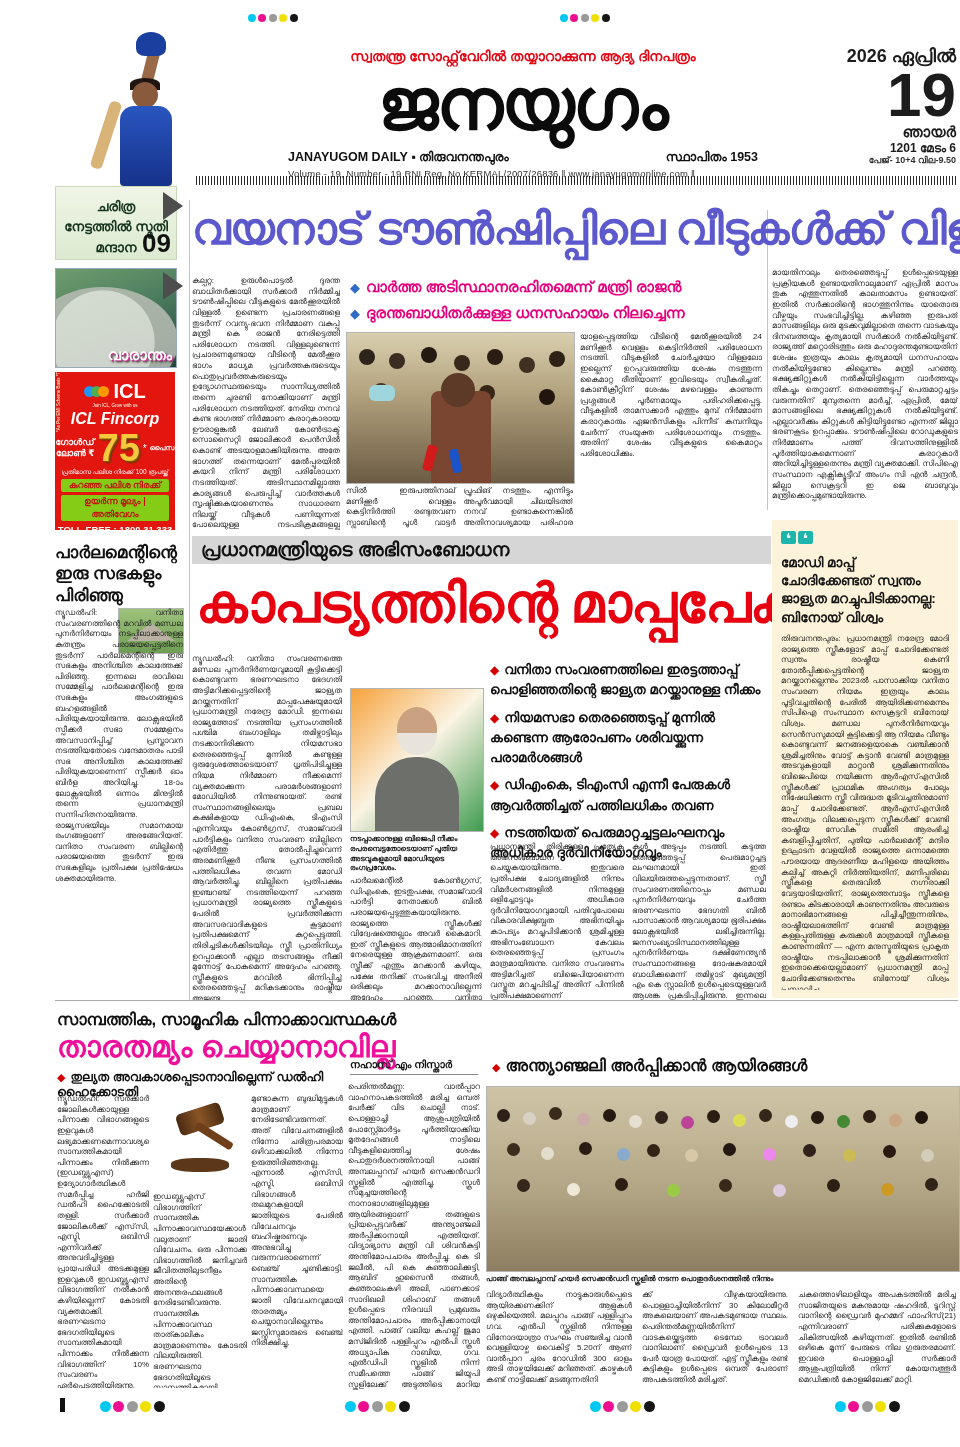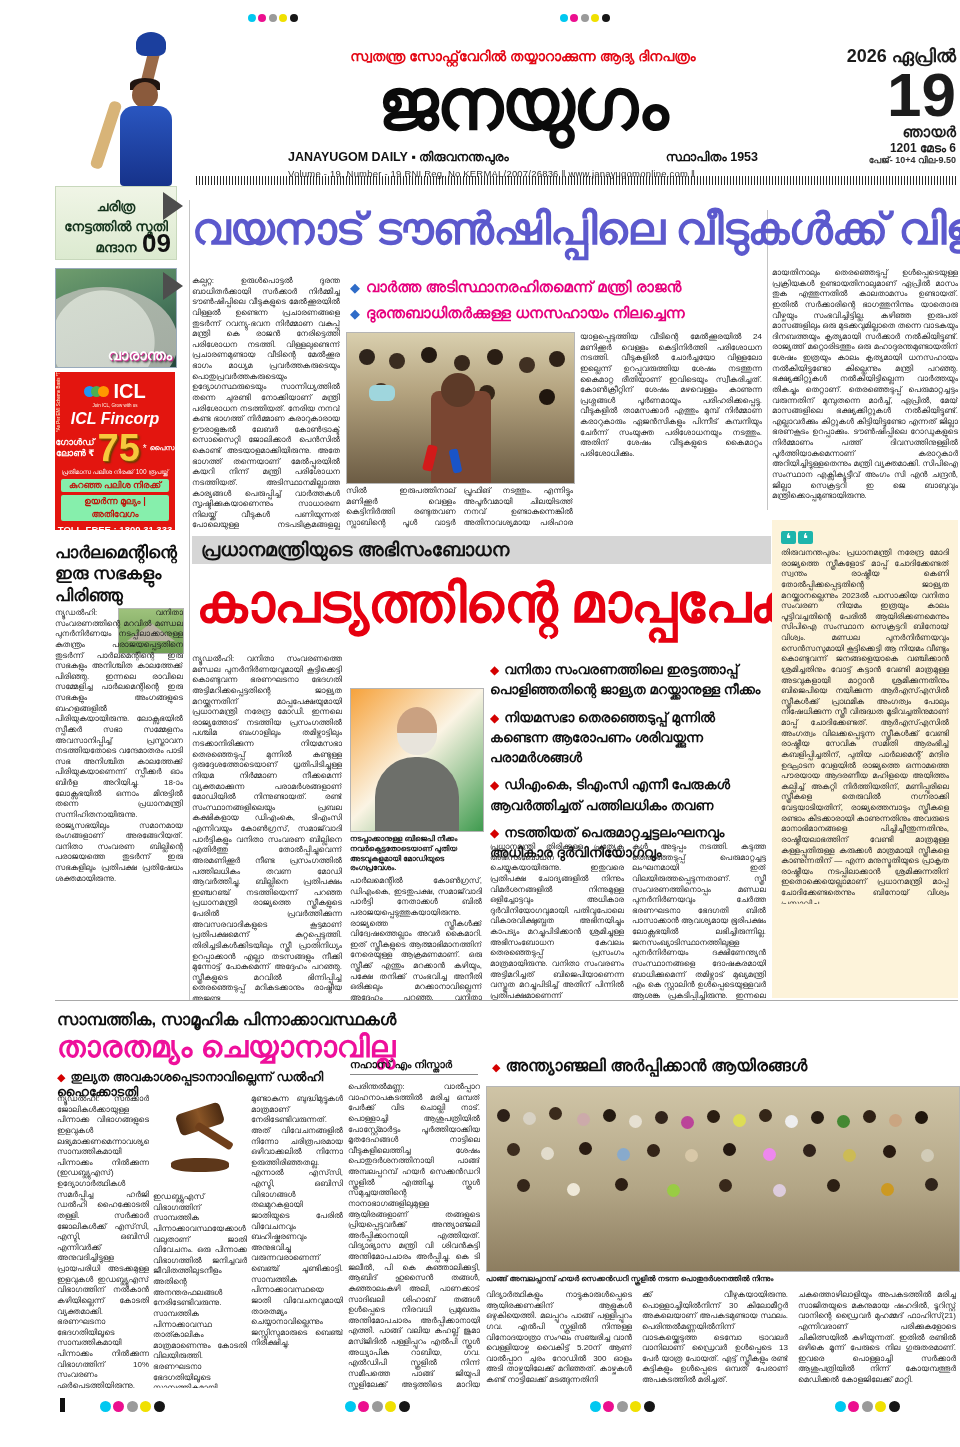--- a/index.html
+++ b/index.html
@@ -52,21 +52,21 @@
   .icl .dot{width:11px;height:11px;border-radius:50%;display:inline-block;}
   .icl .logotxt{font-size:20px;font-weight:900;color:#fff;}
   .icl .logotag{font-size:4.5px;color:#ffe;}
   .icl .brand{font-size:16px;font-weight:900;font-style:italic;margin-top:2px;}
   .icl .offr{display:flex;align-items:center;justify-content:center;gap:3px;margin-top:2px;}
   .icl .gl{font-size:9px;font-weight:bold;text-align:right;line-height:1.2;}
   .icl .big75{font-size:38px;font-weight:900;color:#f7c83d;text-shadow:1px 1px 0 #8a5a00,2px 2px 2px #5a3a00;line-height:36px;}
   .icl .star{font-size:10px;color:#fff;vertical-align:top;}
   .icl .paisa{font-size:7px;font-weight:bold;}
   .icl .fineline{font-size:6.5px;margin-top:2px;}
-  .icl .band{background:#86efac;color:#c01008;font-weight:800;font-size:9px;margin:3px 6px 0 6px;border-radius:2px;line-height:13px;text-align:center;}
+  .icl .band{background:#84cc16;color:#c01008;font-weight:800;font-size:9px;margin:3px 6px 0 6px;border-radius:2px;line-height:13px;text-align:center;}
   .icl .toll{font-size:9.5px;font-weight:900;margin-top:3px;}
   .icl .sidenote{position:absolute;left:1px;top:60px;font-size:4.5px;transform:rotate(-90deg);transform-origin:left top;color:#ffd;}
   .sb-headline{font-size:17px;font-weight:800;color:#101010;line-height:1.25;}
   
   .quote-box{background:#fdf3da;padding:10px 9px;overflow:hidden;}
   .qicon{display:inline-block;width:15px;height:13px;background:#1db5ac;border-radius:2px;color:#fff;
       font-size:15px;line-height:16px;text-align:center;font-weight:900;margin-right:2px;}
   .qtitle{font-size:13.5px;font-weight:800;color:#161616;line-height:1.35;margin:6px 0 7px 0;}
   
   .ph{overflow:hidden;border:1px solid #b5b5b5;}
@@ -225,35 +225,36 @@
   <div class="abs kicker-bar" style="left:192px;top:536px;width:570px;height:28px;">പ്രധാനമന്ത്രിയുടെ അഭിസംബോധന</div>
   <div class="abs hl-red" style="left:196px;top:572px;width:566px;">കാപട്യത്തിന്റെ മാപ്പപേക്ഷ</div>
 
   <div class="abs body-txt" style="left:192px;top:654px;width:150px;height:346px;">ന്യൂഡൽഹി: വനിതാ സംവരണത്തെ മണ്ഡല പുനർനിർണയവുമായി കൂട്ടിക്കെട്ടി കൊണ്ടുവന്ന ഭരണഘടനാ ഭേദഗതി അട്ടിമറിക്കപ്പെട്ടതിന്റെ ജാള്യത മറയ്ക്കുന്നതിന് മാപ്പപേക്ഷയുമായി പ്രധാനമന്ത്രി നരേന്ദ്ര മോഡി. ഇന്നലെ രാജ്യത്തോട് നടത്തിയ പ്രസംഗത്തിൽ പശ്ചിമ ബംഗാളിലും തമിഴ്നാട്ടിലും നടക്കാനിരിക്കുന്ന നിയമസഭാ തെരഞ്ഞെടുപ്പ് മുന്നിൽ കണ്ടുള്ള ദുരുദ്ദേശത്തോടെയാണ് ധൃതിപിടിച്ചുള്ള നിയമ നിർമ്മാണ നീക്കമെന്ന് വ്യക്തമാക്കുന്ന പരാമർശങ്ങളാണ് മോഡിയിൽ നിന്നുണ്ടായത്. രണ്ട് സംസ്ഥാനങ്ങളിലെയും പ്രബല കക്ഷികളായ ഡിഎംകെ, ടിഎംസി എന്നിവയും കോൺഗ്രസ്, സമാജ്‌വാദി പാർട്ടികളും വനിതാ സംവരണ ബില്ലിനെ എതിർത്തു തോൽപ്പിച്ചുവെന്ന് അരമണിക്കൂർ നീണ്ട പ്രസംഗത്തിൽ പത്തിലധികം തവണ മോഡി ആവർത്തിച്ചു. ബില്ലിനെ പ്രതിപക്ഷം ഇഞ്ചറഞ്ച് നടത്തിയെന്ന് പറഞ്ഞ പ്രധാനമന്ത്രി രാജ്യത്തെ സ്ത്രീകളുടെ പേരിൽ പ്രവർത്തിക്കുന്ന അവസരവാദികളുടെ കൂട്ടമാണ് പ്രതിപക്ഷമെന്ന് കുറ്റപ്പെടുത്തി. തിരിച്ചടികൾക്കിടയിലും സ്ത്രീ പ്രാതിനിധ്യം ഉറപ്പാക്കാൻ എല്ലാ തടസങ്ങളും നീക്കി മുന്നോട്ട് പോകുമെന്ന് അദ്ദേഹം പറഞ്ഞു. സ്ത്രീകളുടെ മറവിൽ ഭിന്നിപ്പിച്ച് തെരഞ്ഞെടുപ്പ് മറികടക്കാനും രാഷ്ട്രീയ അജണ്ട</div>
 
   <div class="abs ph ph-modi" style="left:350px;top:688px;width:132px;height:142px;">
     <div class="modi-bust"></div>
     <div class="modi-head"></div>
     <div class="modi-beard"></div>
   </div>
-  <div class="abs caption" style="left:350px;top:834px;width:132px;height:38px;">നടപ്പാക്കാനുള്ള ബിജെപി നീക്കം നവർക്പെട്ടതോടെയാണ് പുതിയ അടവുകളുമായി മോഡിയുടെ രംഗപ്രവേശം.</div>
+  <div class="abs caption" style="left:350px;top:834px;width:132px;height:38px;">നടപ്പാക്കാനുള്ള ബിജെപി നീക്കം രപരമ്പെട്ടതോടെയാണ് പുതിയ അടവുകളുമായി മോഡിയുടെ രംഗപ്രവേശം.</div>
 
   <div class="abs" style="left:490px;top:660px;width:278px;">
     <div class="bullet-blk"><span class="dm">◆</span><span>വനിതാ സംവരണത്തിലെ ഇരട്ടത്താപ്പ് പൊളിഞ്ഞതിന്റെ ജാള്യത മറയ്ക്കാനുള്ള നീക്കം</span></div>
     <div class="bullet-blk"><span class="dm">◆</span><span>നിയമസഭാ തെരഞ്ഞെടുപ്പ് മുന്നിൽ കണ്ടെന്ന ആരോപണം ശരിവയ്ക്കുന്ന പരാമർശങ്ങൾ</span></div>
     <div class="bullet-blk"><span class="dm">◆</span><span>ഡിഎംകെ, ടിഎംസി എന്നീ പേരുകൾ ആവർത്തിച്ചത് പത്തിലധികം തവണ</span></div>
     <div class="bullet-blk"><span class="dm">◆</span><span>നടത്തിയത് പെരുമാറ്റച്ചട്ടലംഘനവും അധികാര ദുർവിനിയോഗവും</span></div>
   </div>
 
   <div class="abs body-txt" style="left:350px;top:876px;width:132px;height:124px;">പാർലമെന്റിൽ കോൺഗ്രസ്, ഡിഎംകെ, ഇടതുപക്ഷ, സമാജ്‌വാദി പാർട്ടി നേതാക്കൾ ബിൽ പരാജയപ്പെടുത്തുകയായിരുന്നു. രാജ്യത്തെ സ്ത്രീകൾക്ക് വിദ്വേഷത്തെല്ലാം അവർ കൈമാറി. ഇത് സ്ത്രീകളുടെ ആത്മാഭിമാനത്തിന് നേരെയുള്ള ആക്രമണമാണ്. ഒരു സ്ത്രീക്ക് എന്തും മറക്കാൻ കഴിയും, പക്ഷേ തനിക്ക് സംഭവിച്ച അനീതി ഒരിക്കലും മറക്കാനാവില്ലെന്ന് അദ്ദേഹം പറഞ്ഞു. വനിതാ സംവരണത്തിനായുള്ള പ്രതീക്ഷ അണച്ചപ്പോൾ പാർലമെന്റ് ഹാളിൽ ആഘോഷിക്കുകയും ആർപ്പുവിളിക്കുകയും ചെയ്തവരും പ്രതിപക്ഷ നേതാക്കളെ സ്ത്രീകൾ ശിക്ഷിക്കണമെന്നും അദ്ദേഹം പറഞ്ഞു.</div>
   <div class="abs body-txt" style="left:490px;top:842px;width:134px;height:158px;">പ്രധാനമന്ത്രി തിരിക്കുള്ള പ്രത്യേക അഭിസംബോധന ചെയ്യുകയായിരുന്നു. ഇതുവരെ പ്രതിപക്ഷ ചോദ്യങ്ങളിൽ നിന്നും വിമർശനങ്ങളിൽ നിന്നുമുള്ള ഒളിച്ചോട്ടവും അധികാര ദുർവിനിയോഗവുമായി. പതിവുപോലെ വികാരവിക്ഷുബ്ധത അഭിനയിച്ചും കാപട്യം മറച്ചുപിടിക്കാൻ ശ്രമിച്ചുള്ള അഭിസംബോധന കേവലം തെരഞ്ഞെടുപ്പ് പ്രസംഗം മാത്രമായിരുന്നു. വനിതാ സംവരണം അട്ടിമറിച്ചത് ബിജെപിയാണെന്ന വസ്തുത മറച്ചുപിടിച്ച് അതിന് പിന്നിൽ പ്രതിപക്ഷമാണെന്ന് സ്ഥാപിക്കാനുള്ള വ്യാഖ്യാനമാണ് പ്രധാനമന്ത്രി നടത്തിയത്. നേരിട്ടെങ്കിലും അതിന്റെ പേരിൽ തമിഴ്നാട്ടിലെയും പശ്ചിമ ബംഗാളിലെയും സ്ത്രീ</div>
   <div class="abs body-txt" style="left:632px;top:842px;width:134px;height:158px;">കൾ അടുപ്പം നടത്തി. കടുത്ത തെരഞ്ഞെടുപ്പ് പെരുമാറ്റച്ചട്ട ലംഘനമായി ഇത് വിലയിരുത്തപ്പെടുന്നതാണ്. സ്ത്രീ സംവരണത്തിനൊപ്പം മണ്ഡല പുനർനിർണയവും ചേർത്ത ഭരണഘടനാ ഭേദഗതി ബിൽ പാസാക്കാൻ ആവശ്യമായ ഭൂരിപക്ഷം ലോക്സഭയിൽ ലഭിച്ചിരുന്നില്ല. ജനസംഖ്യാടിസ്ഥാനത്തിലുള്ള പുനർനിർണയം ദക്ഷിണേന്ത്യൻ സംസ്ഥാനങ്ങളെ ദോഷകരമായി ബാധിക്കുമെന്ന് തമിഴ്നാട് മുഖ്യമന്ത്രി എം കെ സ്റ്റാലിൻ ഉൾപ്പെടെയുള്ളവർ ആശങ്ക പ്രകടിപ്പിച്ചിരുന്നു. ഇന്നലെ ഭൂരിപക്ഷം ലഭിച്ചില്ല എന്നതിനർത്ഥം തങ്ങൾ തോറ്റു എന്നല്ലെന്നും ശ്രമങ്ങൾ തുടരുമെന്നും പ്രധാനമന്ത്രി കൂട്ടിച്ചേർത്തു.</div>
 
   <div class="abs quote-box" style="left:772px;top:520px;width:168px;height:458px;">
     <div><span class="qicon">❛</span><span class="qicon">❛</span></div>
+    <div class="qtitle">മോഡി മാപ്പ് ചോദിക്കേണ്ടത് സ്വന്തം ജാള്യത മറച്ചുപിടിക്കാനല്ല: ബിനോയ് വിശ്വം</div>
     <div class="body-txt" style="height:356px;">തിരുവനന്തപുരം: പ്രധാനമന്ത്രി നരേന്ദ്ര മോദി രാജ്യത്തെ സ്ത്രീകളോട് മാപ്പ് ചോദിക്കേണ്ടത് സ്വന്തം രാഷ്ട്രീയ കെണി തോൽപ്പിക്കപ്പെട്ടതിന്റെ ജാള്യത മറയ്ക്കാനല്ലെന്നും 2023ൽ പാസാക്കിയ വനിതാ സംവരണ നിയമം ഇത്രയും കാലം പൂട്ടിവച്ചതിന്റെ പേരിൽ ആയിരിക്കണമെന്നും സിപിഐ സംസ്ഥാന സെക്രട്ടറി ബിനോയ് വിശ്വം. മണ്ഡല പുനർനിർണയവും സെൻസസുമായി കൂട്ടിക്കെട്ടി ആ നിയമം വീണ്ടും കൊണ്ടുവന്ന് ജനങ്ങളെയാകെ വഞ്ചിക്കാൻ ശ്രമിച്ചതിനും വോട്ട് കട്ടാൻ വേണ്ടി മാത്രമുള്ള അടവുകളായി മാറ്റാൻ ശ്രമിക്കുന്നതിനും ബിജെപിയെ നയിക്കുന്ന ആർഎസ്എസിൽ സ്ത്രീകൾക്ക് പ്രാഥമിക അംഗത്വം പോലും നിഷേധിക്കുന്ന സ്ത്രീ വിരുദ്ധത മൂടിവച്ചതിനുമാണ് മാപ്പ് ചോദിക്കേണ്ടത്. ആർഎസ്എസിൽ അംഗത്വം വിലക്കപ്പെടുന്ന സ്ത്രീകൾക്ക് വേണ്ടി രാഷ്ട്രീയ സേവിക സമിതി ആരംഭിച്ച് കബളിപ്പിച്ചതിന്, പുതിയ പാർലമെന്റ് മന്ദിര ഉദ്ഘാടന വേളയിൽ രാജ്യത്തെ ഒന്നാമത്തെ പൗരയായ ആദരണീയ മഹിളയെ അയിത്തം കല്പിച്ച് അകറ്റി നിർത്തിയതിന്, മണിപ്പുരിലെ സ്ത്രീകളെ തെരുവിൽ നഗ്നരാക്കി വേട്ടയാടിയതിന്, രാജ്യത്തെമ്പാടും സ്ത്രീകളെ രണ്ടാം കിടക്കാരായി കാണുന്നതിനും അവരുടെ മാനാഭിമാനങ്ങളെ പിച്ചിച്ചീന്തുന്നതിനും, രാഷ്ട്രീയലാഭത്തിന് വേണ്ടി മാത്രമുള്ള കള്ളപ്പുതിരുള്ള കരുക്കൾ മാത്രമായി സ്ത്രീകളെ കാണുന്നതിന് — എന്ന മനുസ്മൃതിയുടെ പ്രാകൃത രാഷ്ട്രീയം നടപ്പിലാക്കാൻ ശ്രമിക്കുന്നതിന് ഇതൊക്കെയെല്ലാമാണ് പ്രധാനമന്ത്രി മാപ്പ് ചോദിക്കേണ്ടതെന്നും ബിനോയ് വിശ്വം പ്രസ്താവിച്ചു.</div>
   </div>
 
   <div class="abs rule-h" style="left:55px;top:1000px;width:903px;"></div>
 
   <div class="abs kicker-txt" style="left:57px;top:1010px;">സാമ്പത്തിക, സാമൂഹിക പിന്നാക്കാവസ്ഥകൾ</div>
   <div class="abs hl-mag" style="left:57px;top:1030px;">താരതമ്യം ചെയ്യാനാവില്ല</div>
   <div class="abs bullet-one" style="left:57px;top:1070px;width:286px;"><span class="dm">◆</span><span>തുല്യത അവകാശപ്പെടാനാവില്ലെന്ന് ഡൽഹി ഹൈക്കോടതി</span></div>
 
   <div class="abs body-txt" style="left:57px;top:1094px;width:92px;height:294px;">ന്യൂഡൽഹി: സർക്കാർ ജോലികൾക്കായുള്ള പിന്നാക്ക വിഭാഗങ്ങളുടെ ഇളവുകൾ ലഭ്യമാക്കണമെന്നാവശ്യപ്പെട്ട് സാമ്പത്തികമായി പിന്നാക്കം നിൽക്കുന്ന (ഇഡബ്ല്യുഎസ്) ഉദ്യോഗാർത്ഥികൾ സമർപ്പിച്ച ഹർജി ഡൽഹി ഹൈക്കോടതി തള്ളി. സർക്കാർ ജോലികൾക്ക് എസ്‌സി, എസ്ടി, ഒബിസി എന്നിവർക്ക് അനുവദിച്ചിട്ടുള്ള പ്രായപരിധി അടക്കമുള്ള ഇളവുകൾ ഇഡബ്ല്യുഎസ് വിഭാഗത്തിന് നൽകാൻ കഴിയില്ലെന്ന് കോടതി വ്യക്തമാക്കി. ഭരണഘടനാ ഭേദഗതിയിലൂടെ സാമ്പത്തികമായി പിന്നാക്കം നിൽക്കുന്ന വിഭാഗത്തിന് 10% സംവരണം ഏർപ്പെടുത്തിയിരുന്നു. എന്നാൽ ഇഡബ്ല്യുഎസ് ഉദ്യോഗാർത്ഥികൾ പ്രായപരിധിയിലും യോഗ്യതയിലും ഇളവ് അവകാശപ്പെടാനാവില്ലെന്നും കോടതി നിരീക്ഷിച്ചു.</div>

